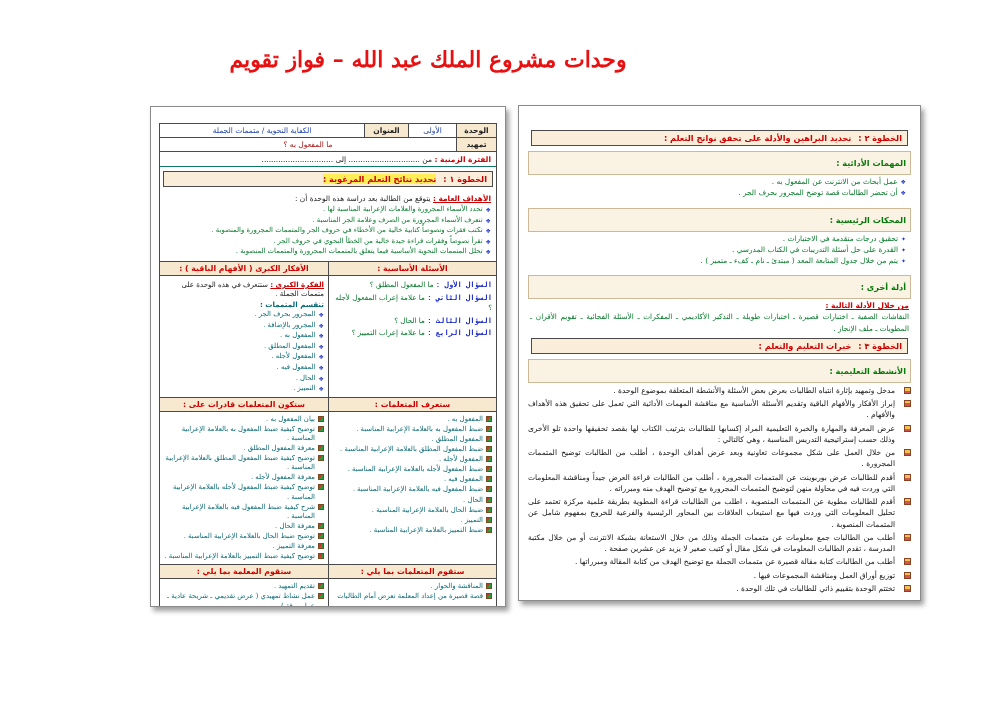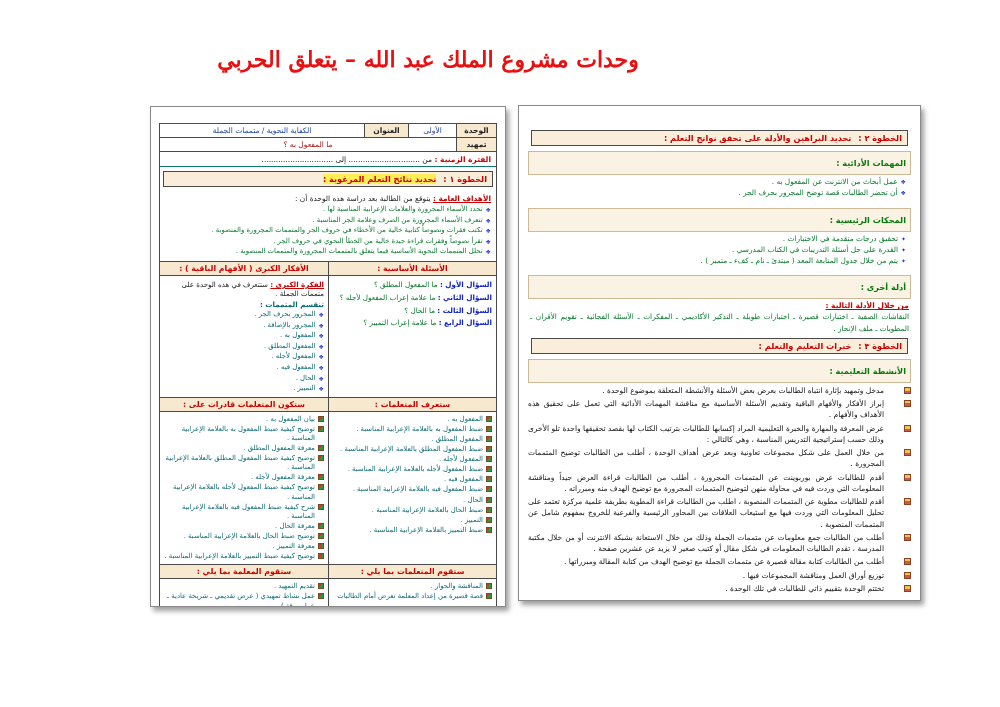--- a/index.html
+++ b/index.html
@@ -36,37 +36,37 @@
   .t-teal{color:#076a75;}
   .mini{width:6px;height:6px;flex:none;margin-top:1px;border:1px solid #7a4a20;background:linear-gradient(135deg,#d03333 50%,#2a9a3a 50%);}
 
   .pair-head{display:grid;grid-template-columns:1fr 1fr;border-top:1px solid #4a4a4a;}
   .ph{background:#f7e9cf;color:#cc0000;font-weight:bold;font-size:7.8px;text-align:center;padding:2px;border-bottom:1px solid #4a4a4a;}
   .ph:first-child{border-left:1px solid #4a4a4a;}
   .pair-body{display:grid;grid-template-columns:1fr 1fr;}
   .pb{padding:2px 4px;}
   .pb:first-child{border-left:1px solid #4a4a4a;}
   .q-item{font-size:7.2px;line-height:1.4;margin:2.5px 0;}
-  .q-label{color:#1122cc;font-weight:bold;}
+  .q-label{color:#1122cc;font-weight:bold;font-family:Liberation Mono, monospace;}
   .q-text{color:#067a2a;}
   .bi-line{font-size:7.1px;margin:2px 0;color:#222;}
   .teal-b{color:#076a75;font-weight:bold;font-size:7.2px;margin:1px 0;}
 
   .green-bar{color:#067a0a;font-weight:bold;font-size:8.2px;background:#faf2e2;border:1px solid #cbb997;padding:6px 4px;margin:5px 0 2px;}
   .lead{font-size:7.5px;color:#cc0000;font-weight:bold;text-decoration:underline;margin:2px 2px 1px;}
   .evidence{font-size:7.3px;color:#067a2a;line-height:1.55;margin:1px 2px 3px;text-align:justify;}
   .rlist .li{font-size:7.4px;margin:1.5px 0;}
   .paras{margin-top:2px;}
-  .para{display:flex;gap:20px;align-items:flex-start;font-size:7.5px;line-height:1.5;color:#151515;text-align:justify;margin:2px 0;}
+  .para{display:flex;gap:9px;align-items:flex-start;font-size:7.5px;line-height:1.5;color:#151515;text-align:justify;margin:2px 0;}
   .pic{width:7px;height:7px;flex:none;margin-top:2px;border:1px solid #884422;background:linear-gradient(180deg,#f2c14e 50%,#d35454 50%);}
 </style>
 </head>
 <body>
 
-<div class="main-title">وحدات مشروع الملك عبد الله – يتعلق الحربي</div>
+<div class="main-title">وحدات مشروع الملك عبد الله – فواز تقويم</div>
 
 <div class="sheet sheet-left">
   <div class="outer">
 
     <div class="grid-r1">
       <div class="cell lab">الوحدة</div>
       <div class="cell">الأولى</div>
       <div class="cell lab">العنوان</div>
       <div class="cell">الكفاية النحوية / متممات الجملة</div>
     </div>

